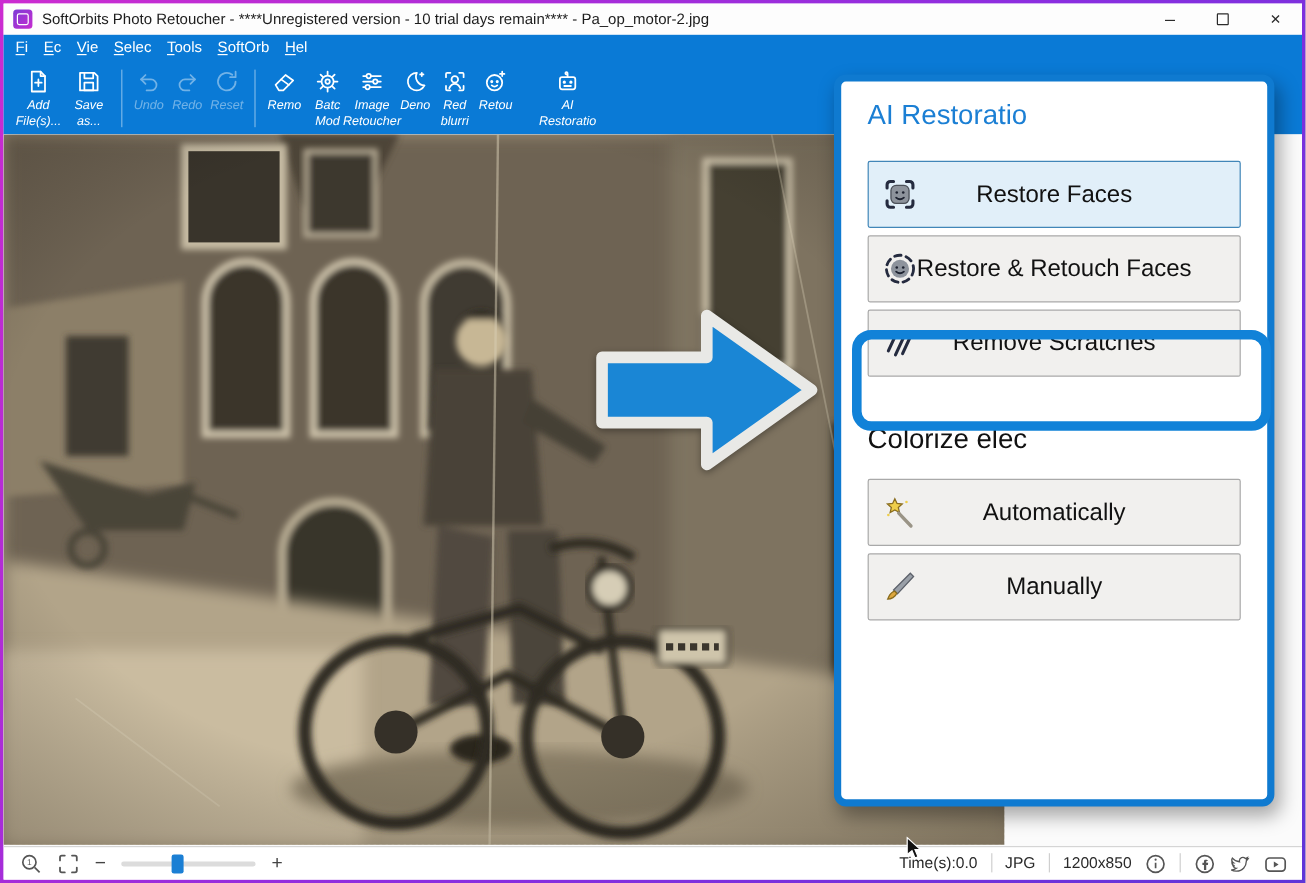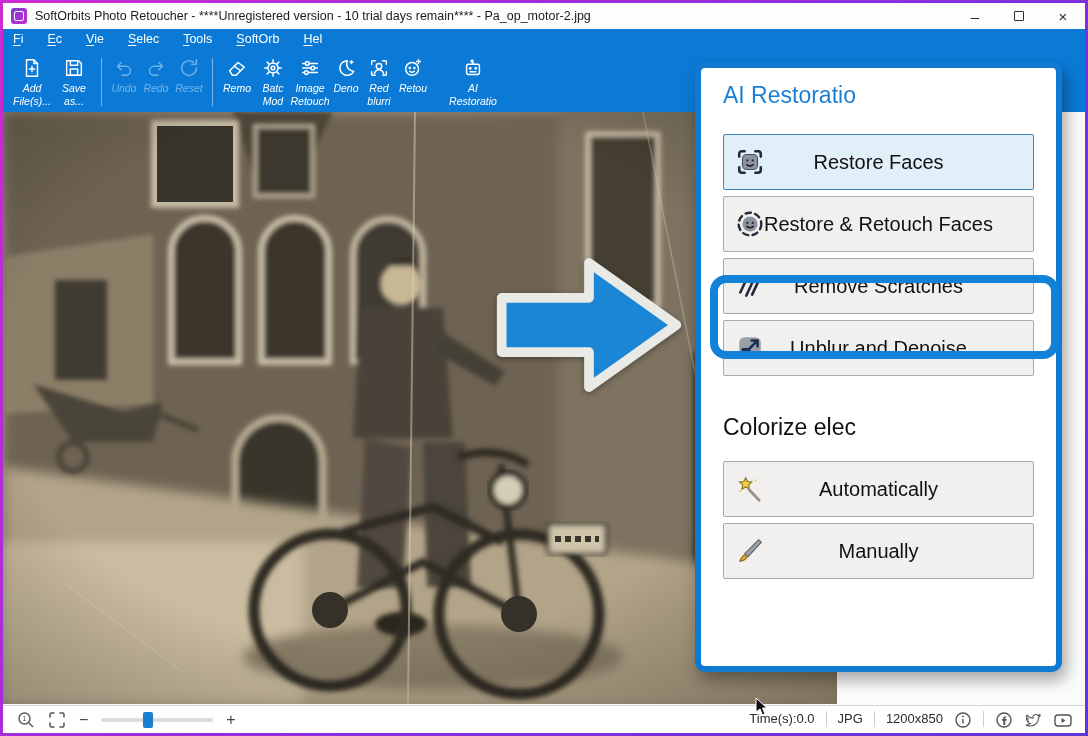--- a/index.html
+++ b/index.html
@@ -12,21 +12,21 @@
   .appicon { width:16px; height:16px; margin-left:8px; border-radius:3px;
              background:linear-gradient(135deg,#7b3bd6,#c72bd0); position:relative; }
   .appicon::after { content:""; position:absolute; inset:3px; border:1.5px solid #fff; border-radius:2px; }
   .titletext { margin-left:8px; font-size:12.5px; color:#1c1c1c; white-space:nowrap; }
   .wincontrols { margin-left:auto; display:flex; height:100%; }
   .winbtn { width:44px; height:100%; display:flex; align-items:center; justify-content:center;
             color:#2b2b2b; font-size:15px; cursor:default; }
   .maxbox { width:10px; height:10px; border:1.2px solid #2b2b2b; border-radius:1px; }
 
   
-  .menubar { height:21px; background:#0a7ad6; display:flex; align-items:center; padding-left:10px; gap:15px; flex:0 0 auto; }
+  .menubar { height:21px; background:#0a7ad6; display:flex; align-items:center; padding-left:10px; gap:4px; flex:0 0 auto; }
   .menuitem { color:#fff; font-size:12.5px; padding:0 9px 2px 0; white-space:nowrap; }
   .menuitem .mk { text-decoration:underline; text-underline-offset:2px; }
 
   
   .toolbar { height:62px; background:#0a7ad6; display:flex; align-items:flex-start; padding:6px 0 0 8px; flex:0 0 auto; }
   .tbtn { display:flex; flex-direction:column; align-items:center; color:#fff; flex:0 0 auto;font-style:italic; }
   .tbtn .ticon { height:24px; display:flex; align-items:center; justify-content:center; }
   .tbtn .tlabel { font-size:10.5px; line-height:1.2; text-align:center; white-space:nowrap; margin-top:2px; }
   .tbtn.disabled { opacity:.42; }
   .tsep { width:1px; height:48px; background:rgba(255,255,255,.45); margin:2px 6px 0 6px; flex:0 0 auto; }
@@ -169,21 +169,21 @@
     </div>
     <div class="tbtn" style="width:38px">
       <span class="ticon">
         <svg width="22" height="22" viewBox="0 0 24 24">
               <path d="M4 7h16M4 12h16M4 17h16"></path>
               <circle cx="9" cy="7" r="2" style="fill:#0a7ad6"></circle>
               <circle cx="15" cy="12" r="2" style="fill:#0a7ad6"></circle>
               <circle cx="8" cy="17" r="2" style="fill:#0a7ad6"></circle>
             </svg>
       </span>
-      <span class="tlabel"><span>Image</span><br><span>Retouch</span></span>
+      <span class="tlabel"><span>Image</span><br><span>Retoucher</span></span>
     </div>
     <div class="tbtn" style="width:34px">
       <span class="ticon">
         <svg width="22" height="22" viewBox="0 0 24 24">
               <path d="M13.5 4a8 8 0 1 0 7 11.5A8 8 0 0 1 13.5 4z"></path>
               <path d="M18 4v3M16.5 5.5h3"></path>
             </svg>
       </span>
       <span class="tlabel">Deno</span>
     </div>
@@ -346,30 +346,20 @@
       <span class="picon">
         <svg width="28" height="28" viewBox="0 0 26 26" fill="none" stroke="#252b3f" stroke-width="2.4" stroke-linecap="round">
           <line x1="4" y1="19" x2="10" y2="6"></line>
           <line x1="9.5" y1="22" x2="15.5" y2="9"></line>
           <line x1="15" y1="21" x2="21" y2="8"></line>
         </svg>
       </span>
       <span class="plabel">Remove Scratches</span>
     </div>
 
-    <div class="pbtn">
-      <span class="picon">
-        <svg width="28" height="28" viewBox="0 0 26 26">
-          <rect x="3" y="3" width="20" height="20" rx="5" fill="#9aa0a8"></rect>
-          <rect x="5" y="13" width="8.5" height="8.5" rx="1.5" fill="#1c2f55"></rect>
-          <path d="M11 15 L20 6 M20 6h-5.5 M20 6v5.5" stroke="#1c2f55" stroke-width="2.4" fill="none" stroke-linecap="round" stroke-linejoin="round"></path>
-        </svg>
-      </span>
-      <span class="plabel">Unblur and Denoise</span>
-    </div>
 
     <div class="highlight-ring"></div>
 
     <div class="section-title">Colorize elec</div>
 
     <div class="pbtn">
       <span class="picon">
         <svg width="28" height="28" viewBox="0 0 26 26">
           <path d="M9 2.5l1.7 3.6 4 .4-3 2.7.9 3.9-3.6-2-3.6 2 .9-3.9-3-2.7 4-.4z" fill="#efce4a" stroke="#8a6d1f" stroke-width="1"></path>
           <line x1="12" y1="13.5" x2="21.5" y2="23.5" stroke="#9a9486" stroke-width="2.6" stroke-linecap="round"></line>

